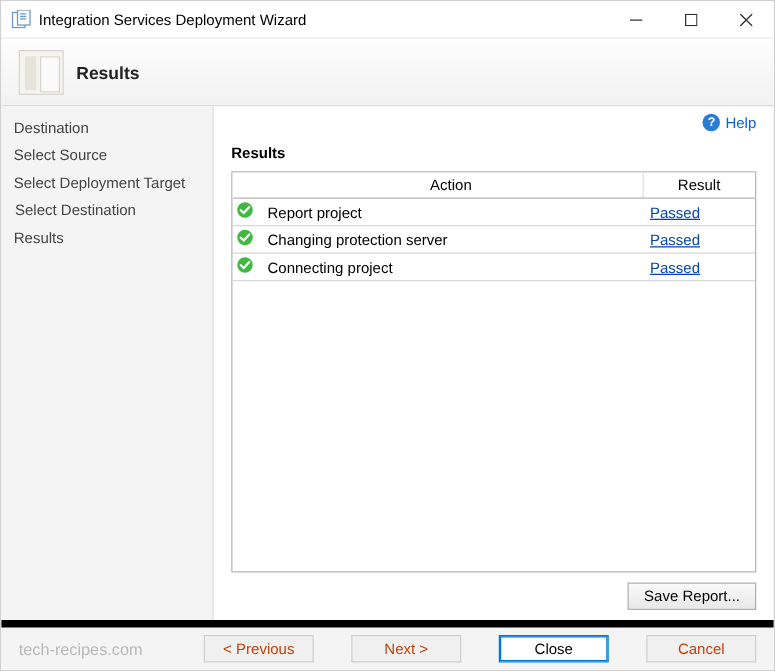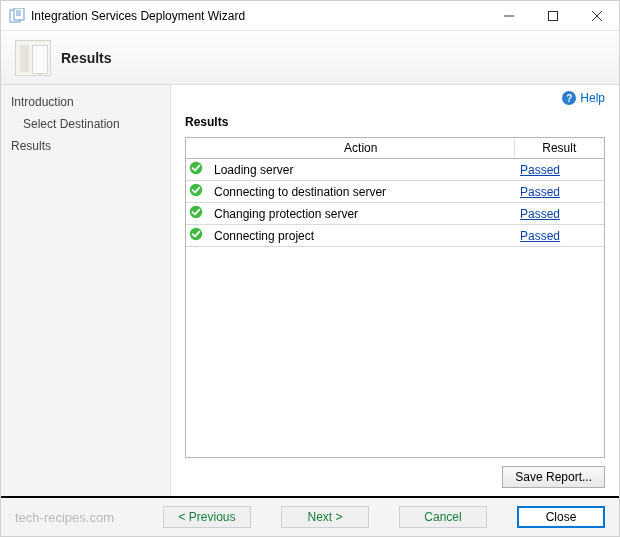--- a/index.html
+++ b/index.html
@@ -89,21 +89,21 @@
     border-right: 1px solid #e2e2e2;
     padding: 6px 0;
   }
   .sidebar .nav-item {
     padding: 3px 10px;
     color: #444;
     font-size: 12px;
     line-height: 16px;
     cursor: default;
   }
-  .sidebar .nav-item.indent { padding-left: 22px; }
+  .sidebar .nav-item.indent { padding-left: 11px; }
 
   
   .main {
     flex: 1;
     position: relative;
     padding: 8px 14px 8px 14px;
     display: flex;
     flex-direction: column;
   }
   .help-link {
@@ -179,36 +179,36 @@
     height: 22px;
     background: linear-gradient(#fafafa, #e8e8e8);
     border: 1px solid #aeaeae;
     font-size: 12px;
     font-family: inherit;
     padding: 0 12px;
     cursor: pointer;
     margin-left: 24px;
   }
   .btn:disabled {
-    color: #15803d;
+    color: #c2410c;
     background: #f0f0f0;
     border-color: #cfcfcf;
     cursor: default;
   }
   .btn.primary {
     border: 1px solid #0078d7;
     box-shadow: 0 0 0 1px #0078d7 inset;
     background: #fff;
   }
 
   
   .footer {
     height: 40px;
     background: #f4f4f4;
-    border-top: 2px solid #000000;
+    border-top: 6px solid #000000;
     display: flex;
     align-items: center;
     padding: 0 14px;
     gap: 6px;
   }
   .footer .watermark {
     color: #b9b9b9;
     font-size: 13px;
     flex: 1;
   }
@@ -244,21 +244,23 @@
 </div>
 
 <div class="header-band">
   <div class="page-icon"></div>
   <h1>Results</h1>
 </div>
 
 <div class="body-row">
 
   <div class="sidebar">
-    <div class="nav-item">Introduction</div>
+    <div class="nav-item">Destination</div>
+    <div class="nav-item">Select Source</div>
+    <div class="nav-item">Select Deployment Target</div>
     <div class="nav-item indent">Select Destination</div>
     <div class="nav-item">Results</div>
   </div>
 
   <div class="main">
     <div class="help-link">
       <span class="q">?</span>
       <span>Help</span>
     </div>
 
@@ -272,29 +274,21 @@
             <th>Action</th>
             <th>Result</th>
           </tr>
         </thead>
         <tbody id="results-body">
             <tr>
               <td class="icon-col"><span><svg class="ok-icon" viewBox="0 0 14 14">
                     <circle cx="7" cy="7" r="6.2" fill="#3fb93f"></circle>
                     <path d="M3.6 7.2 L6 9.4 L10.4 4.6" fill="none" stroke="#fff" stroke-width="1.8" stroke-linecap="round" stroke-linejoin="round"></path>
                   </svg></span></td>
-              <td>Loading server</td>
-              <td class="result"><a href="#">Passed</a></td>
-            </tr>
-            <tr>
-              <td class="icon-col"><span><svg class="ok-icon" viewBox="0 0 14 14">
-                    <circle cx="7" cy="7" r="6.2" fill="#3fb93f"></circle>
-                    <path d="M3.6 7.2 L6 9.4 L10.4 4.6" fill="none" stroke="#fff" stroke-width="1.8" stroke-linecap="round" stroke-linejoin="round"></path>
-                  </svg></span></td>
-              <td>Connecting to destination server</td>
+              <td>Report project</td>
               <td class="result"><a href="#">Passed</a></td>
             </tr>
             <tr>
               <td class="icon-col"><span><svg class="ok-icon" viewBox="0 0 14 14">
                     <circle cx="7" cy="7" r="6.2" fill="#3fb93f"></circle>
                     <path d="M3.6 7.2 L6 9.4 L10.4 4.6" fill="none" stroke="#fff" stroke-width="1.8" stroke-linecap="round" stroke-linejoin="round"></path>
                   </svg></span></td>
               <td>Changing protection server</td>
               <td class="result"><a href="#">Passed</a></td>
             </tr>
@@ -313,15 +307,15 @@
     <div class="save-row">
       <button class="btn">Save Report...</button>
     </div>
   </div>
 </div>
 
 <div class="footer">
   <span class="watermark">tech-recipes.com</span>
   <button class="btn" disabled="">&lt; Previous</button>
   <button class="btn" disabled="">Next &gt;</button>
+  <button class="btn primary">Close</button>
   <button class="btn" disabled="">Cancel</button>
-  <button class="btn primary">Close</button>
 </div>
 
 </body></html>

